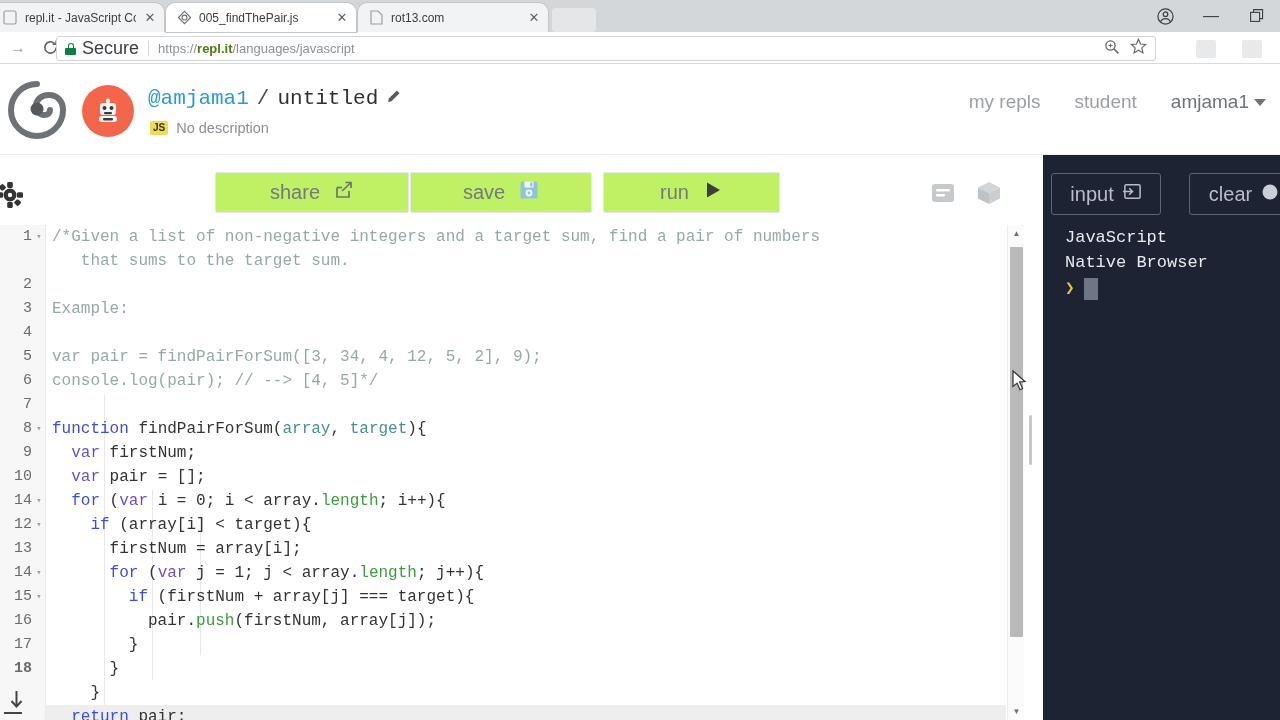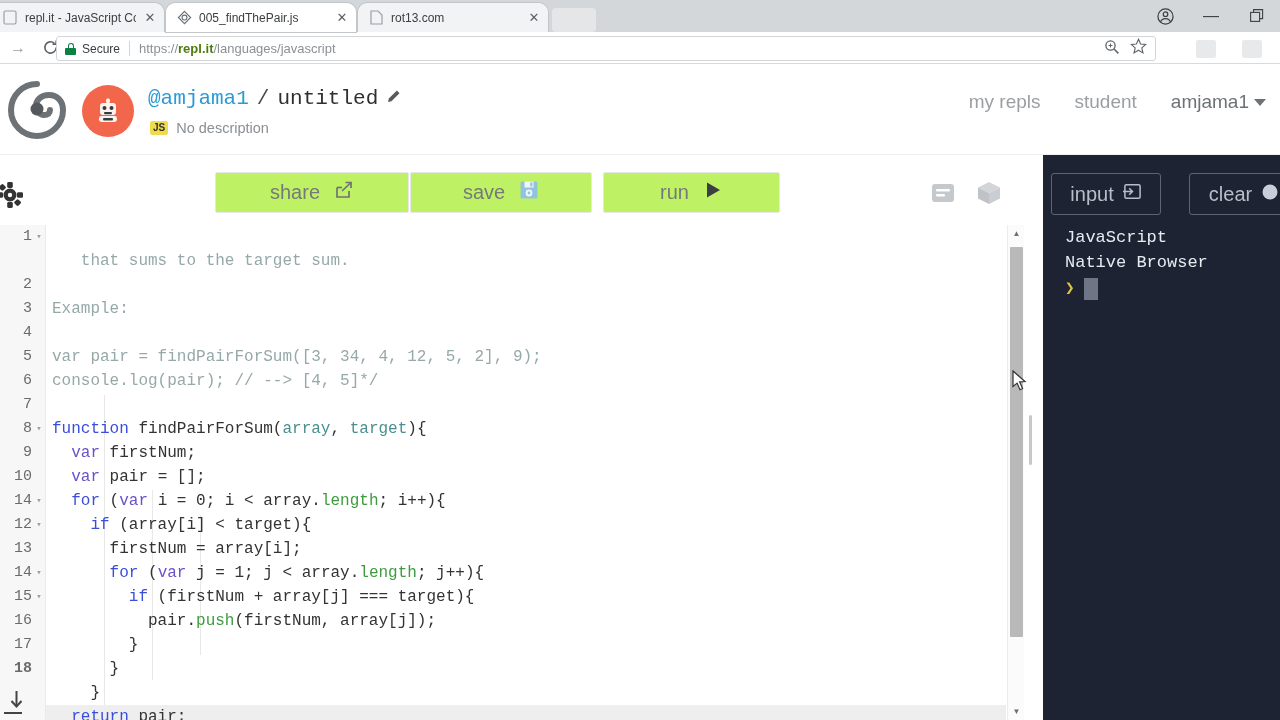--- a/index.html
+++ b/index.html
@@ -63,21 +63,21 @@
     position: absolute; left: 56px; top: 4px; width: 1100px; height: 25px;
     background: #fff; border: 1px solid #d3d6d9; border-radius: 3px;
     display: flex; align-items: center; padding: 0 8px;
   }
   .lock { width: 11px; height: 12px; position: relative; margin-right: 6px; }
   .lock-body { position:absolute; bottom:0; left:0; width:11px; height:7px;
                background:#0b8043; border-radius:1px; }
   .lock-shackle { position:absolute; top:0; left:2.5px; width:6px; height:6px;
                   border:1.6px solid #0b8043; border-bottom:none;
                   border-top-left-radius:4px; border-top-right-radius:4px; }
-  .secure-txt { font-size: 12px; color: #3c4043; }
+  .secure-txt { font-size: 18px; color: #3c4043; }
   .omni-sep { width:1px; height:15px; background:#d3d6d9; margin: 0 9px; }
   .url { font-size: 13px; color: #8b9096; white-space: nowrap; }
   .url b { color: #4d7c0f; font-weight: 700; }
   .url .scheme { color: #8b9096; }
   .omni-right { margin-left: auto; display: flex; align-items: center; gap: 10px;
                 color:#5f6368; }
   .ext-ico { position:absolute; top:8px; width:20px; height:18px;
              background:#dfe1e3; border-radius:2px; opacity:.75; }
 
   
@@ -490,20 +490,21 @@
           <span>18</span>
           <span class="nofold"></span>
         </div>
     </div>
 
     <div class="code">
       <div class="indent-guide" style="left:58px; top:170px; height:310px;"></div>
       <div class="indent-guide" style="left:106px; top:265px; height:190px;"></div>
       <div class="indent-guide" style="left:154px; top:290px; height:140px;"></div>
 
+      <div class="cline cm" style="top:0px;">/*Given a list of non-negative integers and a target sum, find a pair of numbers</div>
       <div class="cline cm" style="top:24px;">   that sums to the target sum.</div>
       <div class="cline cm" style="top:72px;">Example:</div>
       <div class="cline cm" style="top:120px;">var pair = findPairForSum([3, 34, 4, 12, 5, 2], 9);</div>
       <div class="cline cm" style="top:144px;">console.log(pair); // --&gt; [4, 5]*/</div>
 
       <div class="cline" style="top:192px;"><span class="kw">function</span> <span class="fn">findPairForSum</span>(<span class="par">array</span>, <span class="par">target</span>){</div>
       <div class="cline" style="top:216px;">  <span class="kw2">var</span> firstNum;</div>
       <div class="cline" style="top:240px;">  <span class="kw2">var</span> pair = [];</div>
       <div class="cline" style="top:264px;">  <span class="kw">for</span> (<span class="kw2">var</span> i = <span class="num">0</span>; i &lt; array.<span class="prop">length</span>; i++){</div>
       <div class="cline" style="top:288px;">    <span class="kw">if</span> (array[i] &lt; target){</div>

